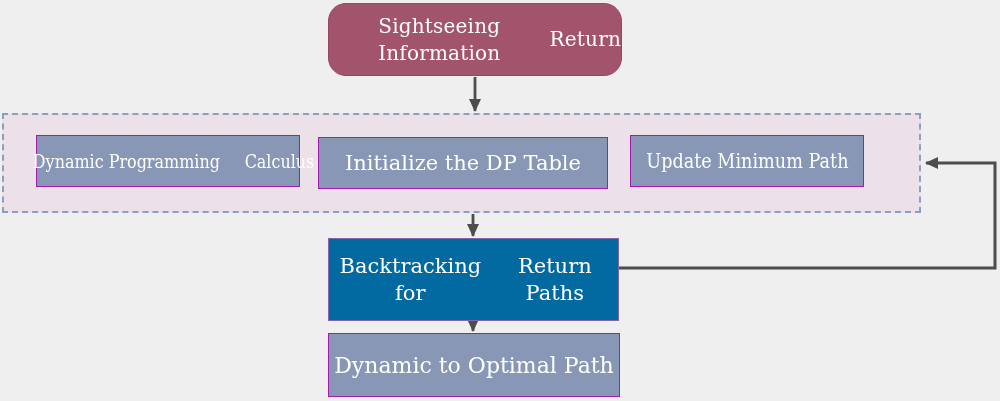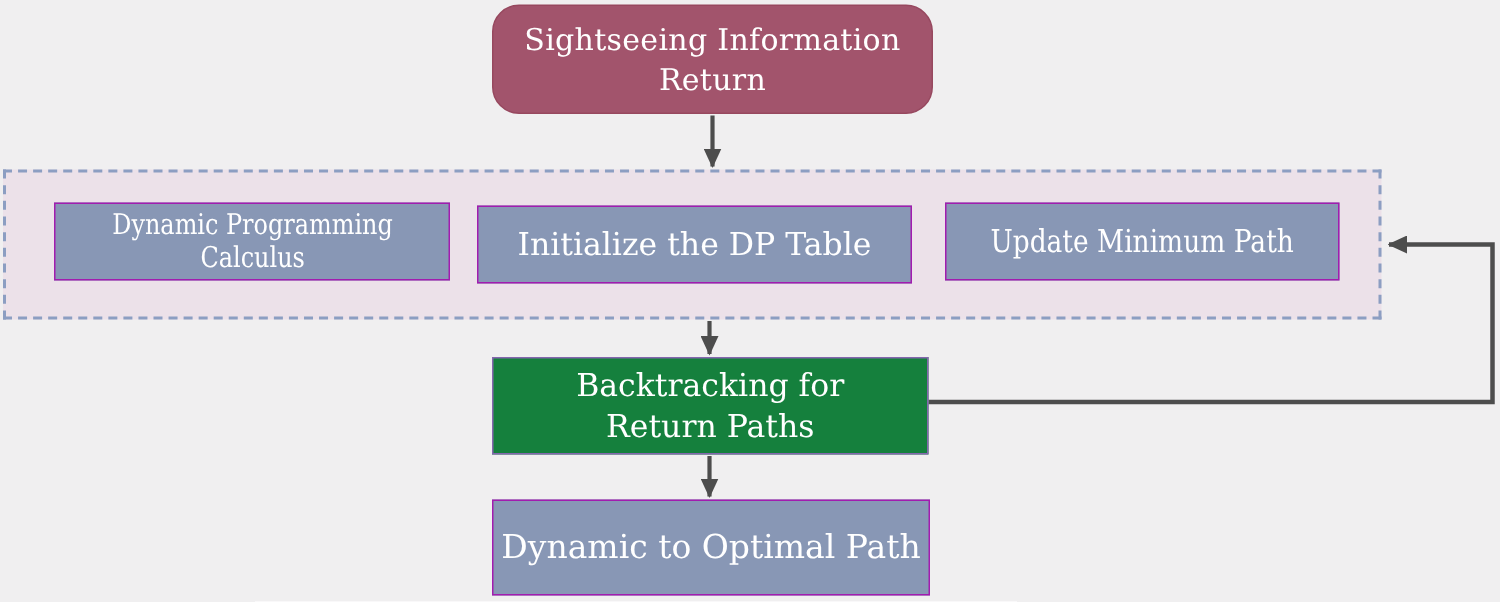--- a/index.html
+++ b/index.html
@@ -19,21 +19,21 @@
     position: absolute;
     left: 0;
     top: 0;
     width: 1000px;
     height: 401px;
     pointer-events: none;
   }
   .node {
     position: absolute;
     display: flex;
-    flex-direction: column;
+    flex-direction: row;
     align-items: center;
     justify-content: center;
     text-align: center;
     color: #ffffff;
     box-sizing: border-box;
   }
   .node span { display: block; }
 
   .input-box {
     left: 328px;
@@ -72,34 +72,34 @@
   .init-dp-box {
     left: 318px;
     top: 137px;
     width: 290px;
     height: 52px;
     font-size: 21px;
   }
   .update-min-box {
     left: 630px;
     top: 135px;
-    width: 263px;
+    width: 234px;
     height: 52px;
     font-size: 21px;
   }
   .cond span {
     transform: scaleX(0.84);
     white-space: nowrap;
   }
   .backtracking-box {
     left: 328px;
     top: 238px;
     width: 291px;
-    height: 65px;
-    background: #15803d;
+    height: 83px;
+    background: #0369a1;
     border: 1px solid #8466ae;
     font-size: 21px;
     line-height: 1.28;
   }
   .return-box {
     left: 328px;
     top: 333px;
     width: 292px;
     height: 64px;
     font-size: 22px;

